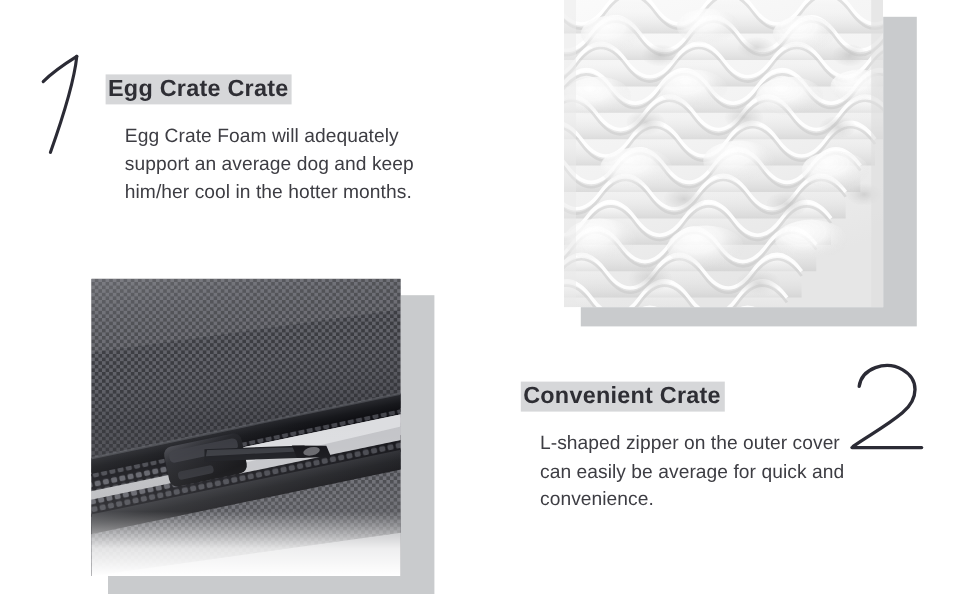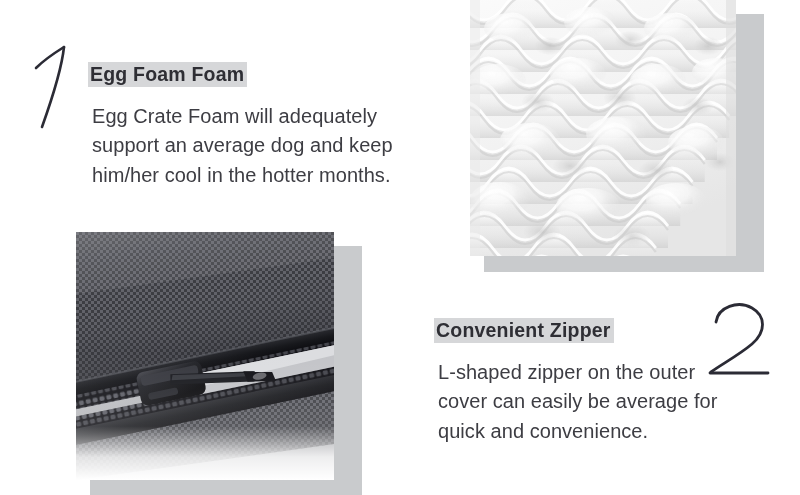--- a/index.html
+++ b/index.html
@@ -44,22 +44,22 @@
     line-height: 1.05;
     background: #d6d7d9;
     box-decoration-break: clone;
     -webkit-box-decoration-break: clone;
     padding: 1px 3px 2px 2px;
     margin: 0;
   }
   .heading-wrap { margin: 0 0 17px 0; }
 
   .feature-body {
-    margin: 4px;
-    font-size: 20px;
+    margin: 16px;
+    font-size: 16px;
     line-height: 1.47;
     color: #3d3d43;
     letter-spacing: 0.05px;
   }
 
   
   .photo-frame { position: absolute; }
   .photo-backer {
     position: absolute;
     background: #c9cbcd;
@@ -96,28 +96,28 @@
 
   <div class="numeral" id="numeral-two">
     <svg viewBox="0 0 74 76" aria-hidden="true">
       <path d="M10 20 C12 5, 32 -2, 46 6 C60 14, 60 30, 46 42 C33 53, 16 62, 5 70" fill="none" stroke="#2b2b35" stroke-width="2.8" stroke-linecap="round"></path>
       <path d="M4 71 L62 71" fill="none" stroke="#2b2b35" stroke-width="2.8" stroke-linecap="round"></path>
     </svg>
   </div>
 
   <div class="feature-block" id="feature-foam">
     <div class="heading-wrap">
-      <span class="feature-heading">Egg Foam Foam</span>
+      <span class="feature-heading">Egg Crate Crate</span>
     </div>
     <p class="feature-body">Egg Crate Foam will adequately support an average dog and keep him/her cool in the hotter months.</p>
   </div>
 
   <div class="feature-block" id="feature-zip">
     <div class="heading-wrap">
-      <span class="feature-heading">Convenient Zipper</span>
+      <span class="feature-heading">Convenient Crate</span>
     </div>
     <p class="feature-body">L-shaped zipper on the outer cover can easily be average for quick and convenience.</p>
   </div>
 
   <div class="photo-frame" id="frame-foam">
     <div class="photo-backer"></div>
     <div class="photo">
       <svg viewBox="0 0 266 262" preserveAspectRatio="none" aria-hidden="true">
         <defs>
 

